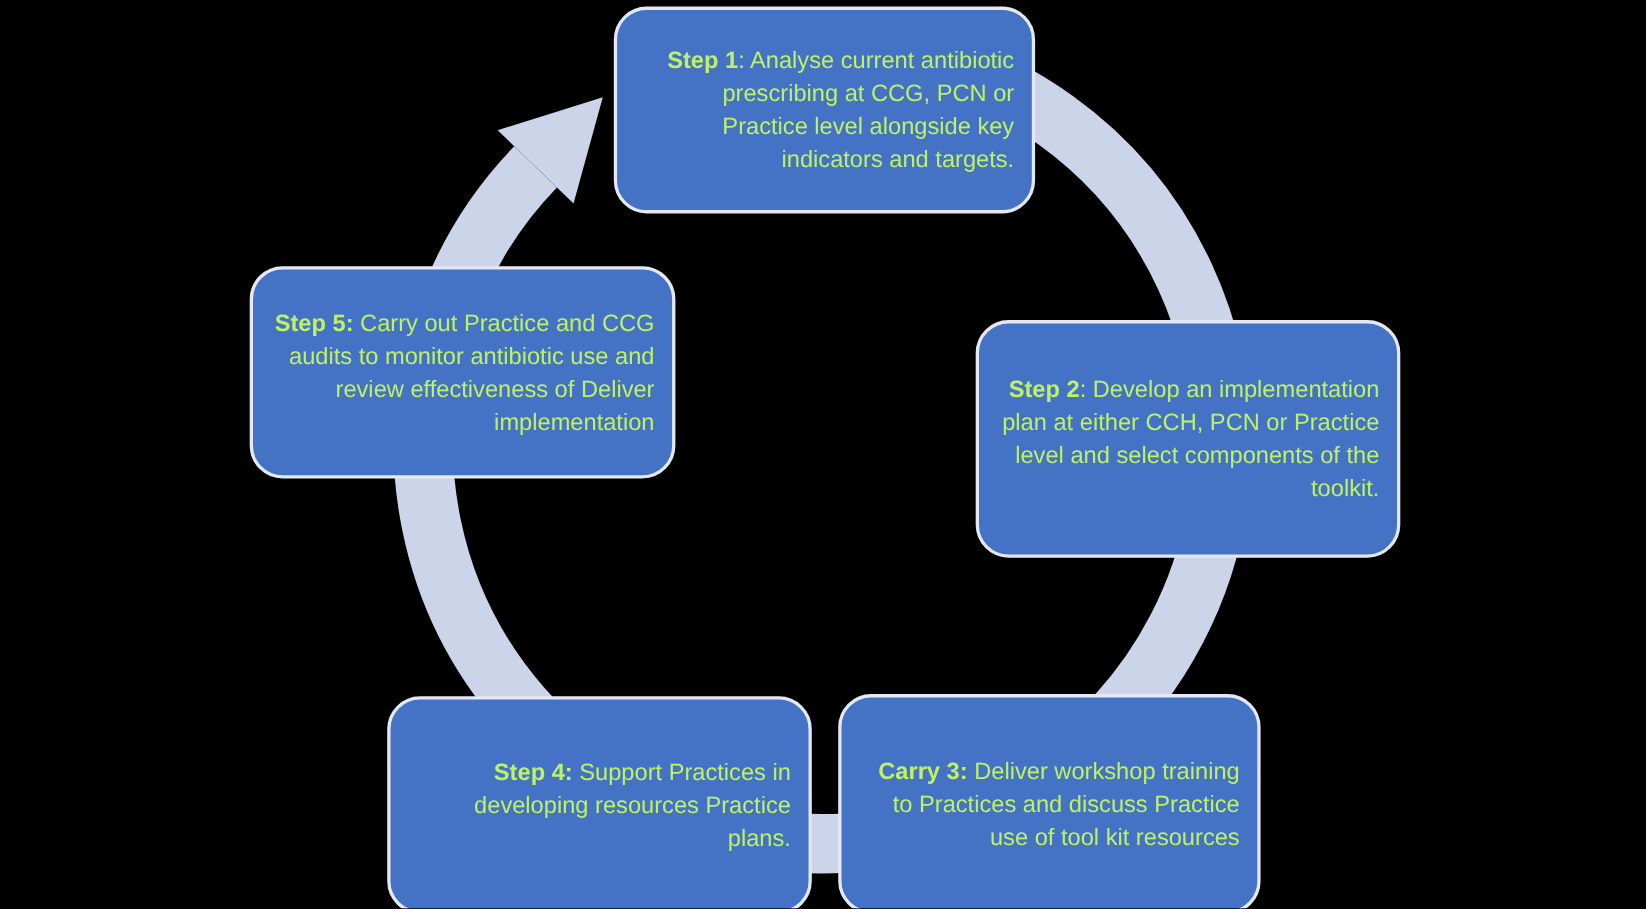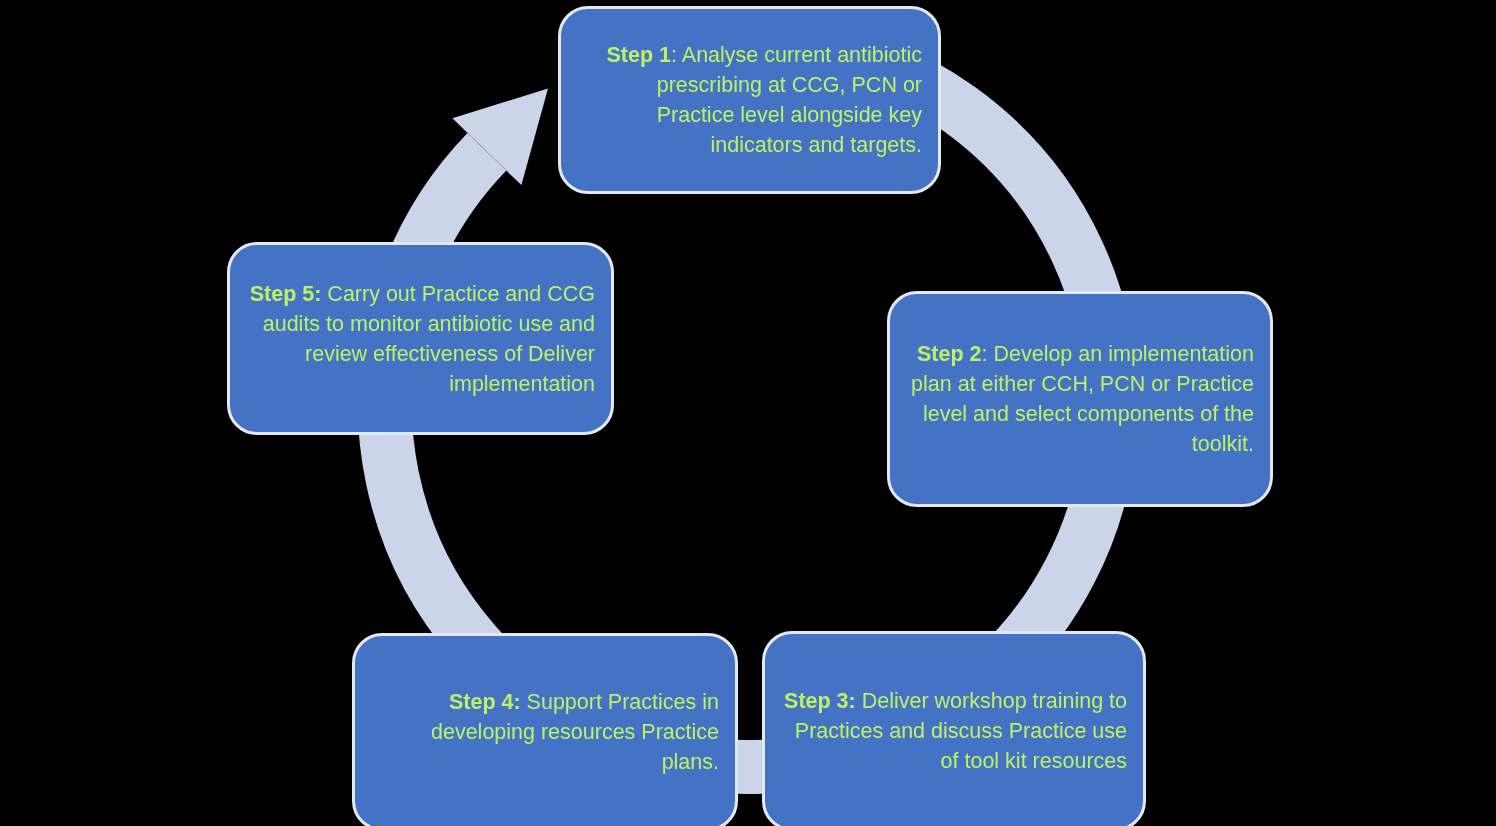--- a/index.html
+++ b/index.html
@@ -62,21 +62,21 @@
   </div>
 
   <div class="step-box" id="box-step-2">
     <div>
       <span class="bold">Step 2</span><span>: Develop an implementation plan at either CCH, PCN or Practice level and select components of the toolkit.</span>
     </div>
   </div>
 
   <div class="step-box" id="box-step-3">
     <div>
-      <span class="bold">Step 3:</span><span> Deliver workshop training to Practices and discuss Practice use of tool kit resources</span>
+      <span class="bold">Carry 3:</span><span> Deliver workshop training to Practices and discuss Practice use of tool kit resources</span>
     </div>
   </div>
 
   <div class="step-box" id="box-step-4">
     <div>
       <span class="bold">Step 4:</span><span> Support Practices in developing resources Practice plans.</span>
     </div>
   </div>
 
   <div class="step-box" id="box-step-5">

